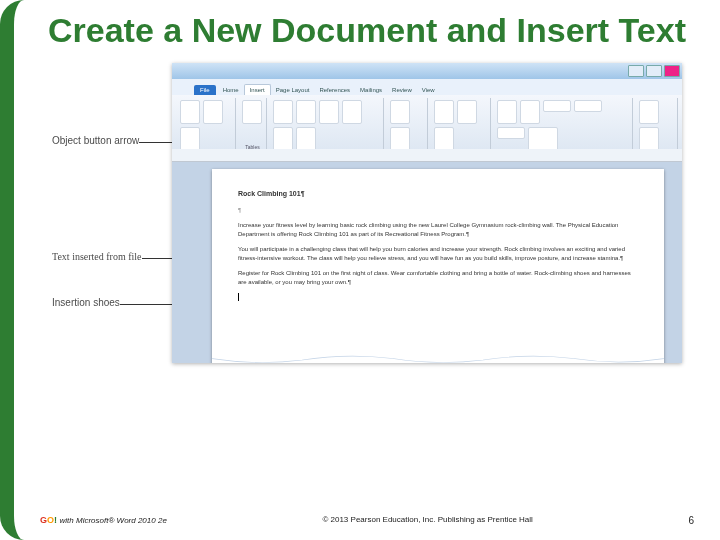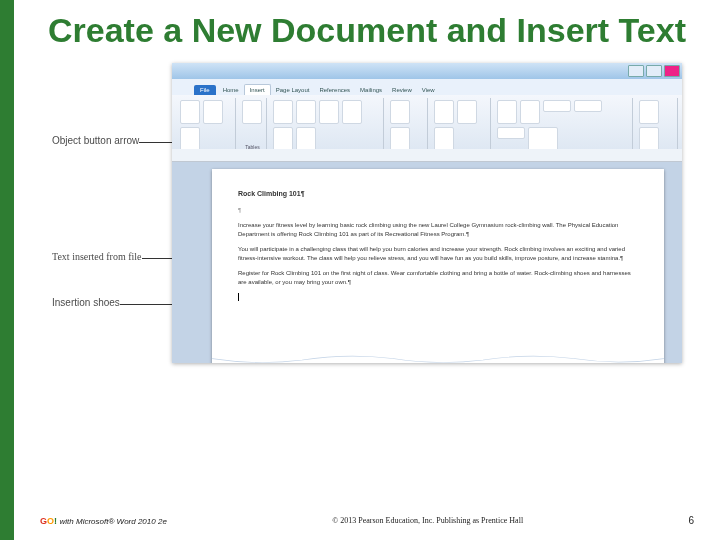--- a/index.html
+++ b/index.html
@@ -1,16 +1,16 @@
 <!DOCTYPE html>
 <html><head>
 <meta charset="utf-8">
 <style>
 html,body{margin:0;padding:0;font-family:Arial,sans-serif;background:#fff;}
-.slide{width:720px;height:540px;position:relative;box-sizing:border-box;border-left:14px solid #2e7d32;}
+.slide{width:720px;height:540px;position:relative;box-sizing:border-box;border-left:14px solid #2e7d32;border-radius:24px;}
 .title{color:#2e7d32;font-size:34px;font-weight:bold;text-align:center;padding:12px 30px 0 30px;line-height:1.1;}
 .figwrap{position:relative;margin:14px auto 16px auto;width:630px;height:300px;}
 .callouts{position:absolute;left:0;top:0;width:120px;height:100%;}
 .callout{position:absolute;color:#4b4b4b;font-size:10px;white-space:nowrap;}
 .callout .line{position:absolute;height:1px;background:#333;top:7px;left:100%;}
 .shot{position:absolute;left:120px;top:0;width:510px;height:300px;box-shadow:0 1px 4px rgba(0,0,0,0.3);background:#fff;box-sizing:border-box;}
 
 .titlebar{height:16px;background:linear-gradient(#cfe3f6,#9fc5e8);position:relative;}
 .winbtns{position:absolute;right:2px;top:2px;display:flex;gap:2px;}
 .winbtn{width:14px;height:10px;background:#e2edf8;border:1px solid #7aa;border-radius:1px;}
@@ -31,26 +31,26 @@
 .ruler{height:12px;background:#eef3f9;border-bottom:1px solid #c0c8d2;}
 .page{position:absolute;left:40px;right:18px;top:20px;bottom:-40px;background:#fff;box-shadow:0 1px 3px rgba(0,0,0,0.4);padding:20px 26px;font-size:6px;color:#333;line-height:1.5;}
 .page h4{margin:0 0 6px 0;font-size:7px;}
 .page p{margin:0 0 6px 0;}
 .page .pm{color:#888;}
 .cursor{display:inline-block;width:1px;height:8px;background:#000;vertical-align:middle;}
 
 .torn{position:absolute;left:40px;right:18px;height:14px;bottom:-4px;background:#fff;}
 .torn svg{width:100%;height:100%;display:block;}
 
-.footer{position:absolute;left:26px;right:26px;bottom:14px;display:flex;justify-content:space-between;align-items:center;font-size:9px;color:#222;}
+.footer{position:absolute;left:26px;right:26px;bottom:14px;display:flex;justify-content:space-between;font-size:9px;color:#222;}
 .go{font-weight:bold;}
 .go .g{color:#d32;}
 .go .o{color:#f90;}
 .go .ex{color:#2e7d32;}
-.copy{font-size:8px;color:#222;font-family:Liberation Serif, serif;}
+.copy{font-size:8px;color:#222;}
 .pgnum{font-size:10px;}
 </style>
 </head>
 <body>
 
 <div class="slide">
   <div class="title">Create a New Document and Insert Text</div>
 
   <div class="figwrap">
     <div class="callouts">

